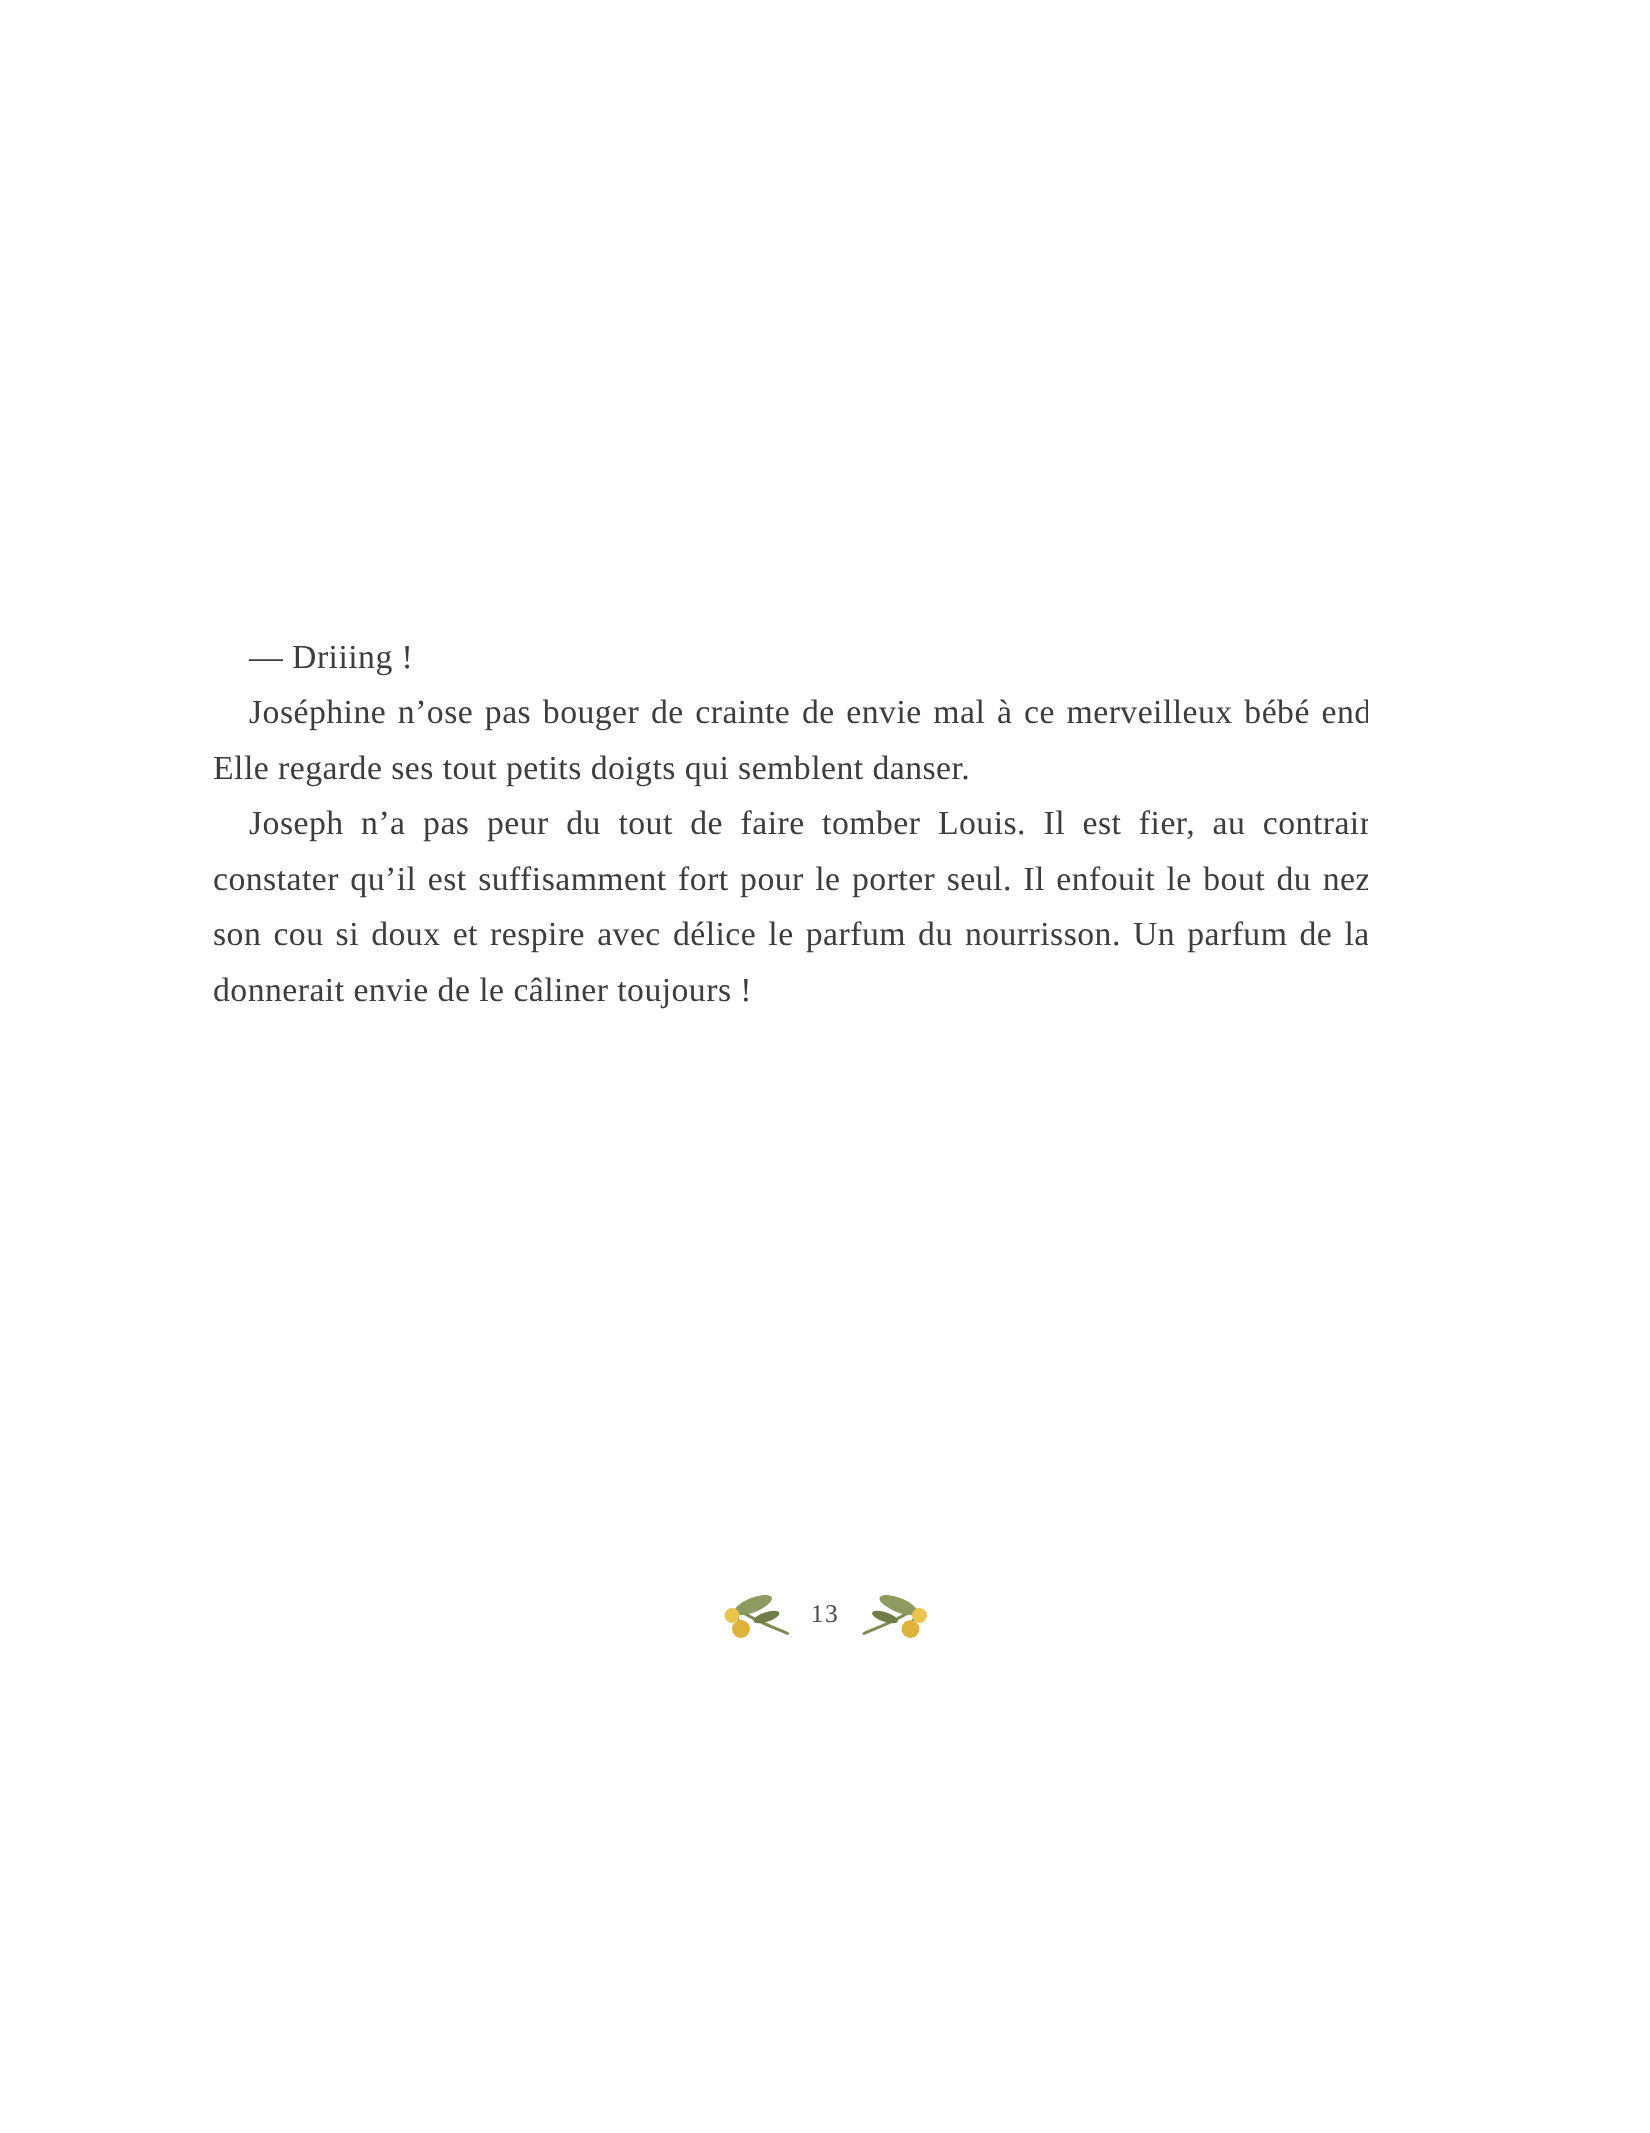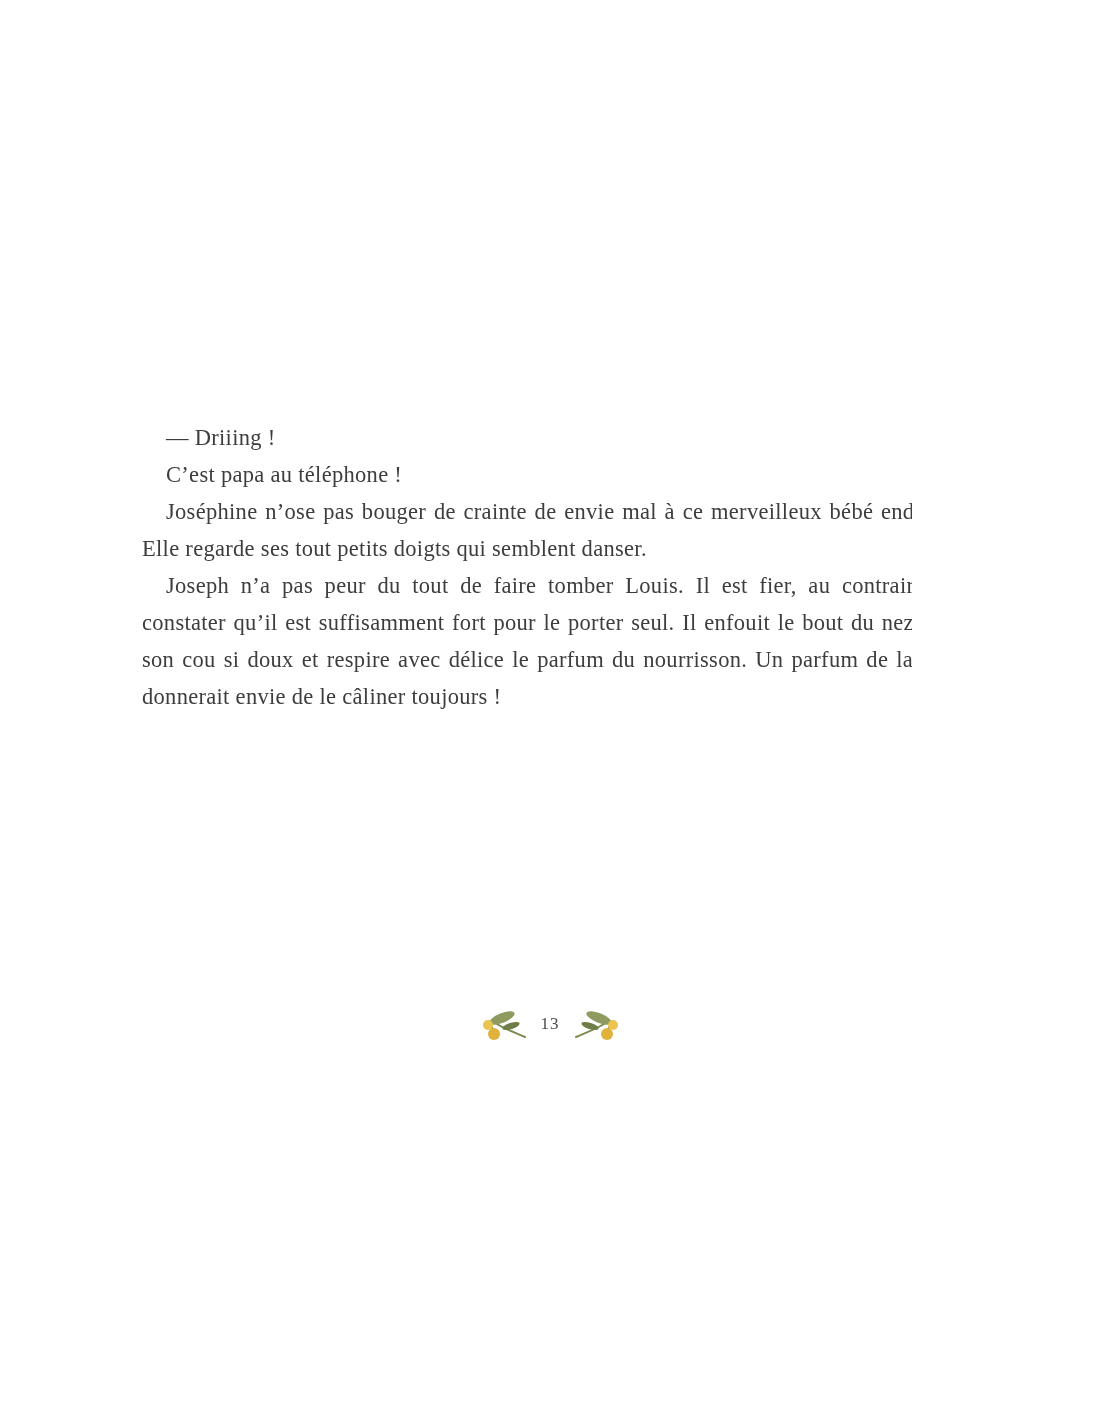--- a/index.html
+++ b/index.html
@@ -31,21 +31,21 @@
     text-indent: 24px;
     hyphens: manual;
     -webkit-hyphens: manual;
   }
   .para.gap {
     margin-top: 14px;
   }
   .folio {
     position: absolute;
     left: 0;
-    top: 1006px;
+    top: 1058px;
     width: 1100px;
     display: flex;
     align-items: center;
     justify-content: center;
     gap: 13px;
   }
   .page-number {
     font-size: 17px;
     color: #4a4a4a;
     letter-spacing: 1px;
@@ -58,21 +58,20 @@
   .sprig svg { display: block; }
   .sprig.right { transform: scaleX(-1); }
 </style>
 </head>
 <body>
 
 <main class="page">
 
   <section class="text-block">
     <p class="para">— Driiing&nbsp;!</p>
-    <p class="para">C’est papa au téléphone&nbsp;!</p>
     <p class="para">Joséphine n’ose pas bouger de crainte de envie mal à ce merveilleux bébé endormi. Elle regarde ses tout petits doigts qui semblent danser.</p>
     <p class="para">Joseph n’a pas peur du tout de faire tomber Louis. Il est fier, au contraire, de constater qu’il est suffisamment fort pour le porter seul. Il enfouit le bout du nez dans son cou si doux et respire avec délice le parfum du nourrisson. Un parfum de lait qui donnerait envie de le câliner toujours&nbsp;!</p>
   </section>
 
   <footer class="folio">
     <span class="sprig left">
       <svg width="48" height="38" viewBox="0 0 48 38" xmlns="http://www.w3.org/2000/svg">
         <path d="M45,31 C36,27 24,23 12,15" fill="none" stroke="#7d8b51" stroke-width="2" stroke-linecap="round"></path>
         <path d="M10,19 C12,21 14,24 13,26" fill="none" stroke="#7d8b51" stroke-width="1.3" stroke-linecap="round"></path>
         <ellipse cx="22" cy="12" rx="13.5" ry="4.8" fill="#8d9b60" transform="rotate(-22 22 12)"></ellipse>

